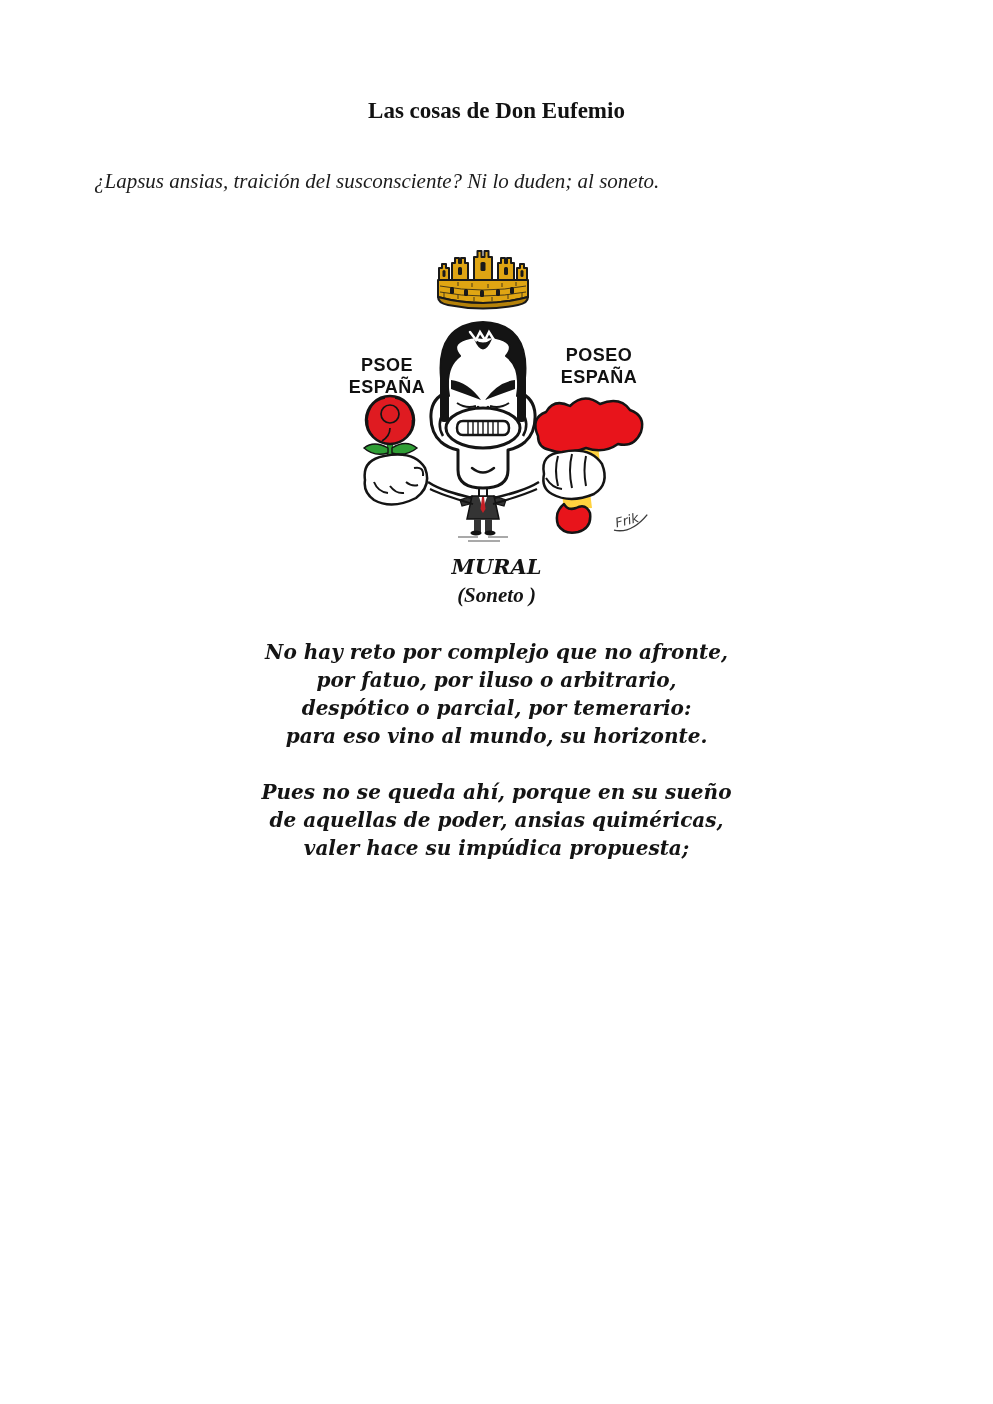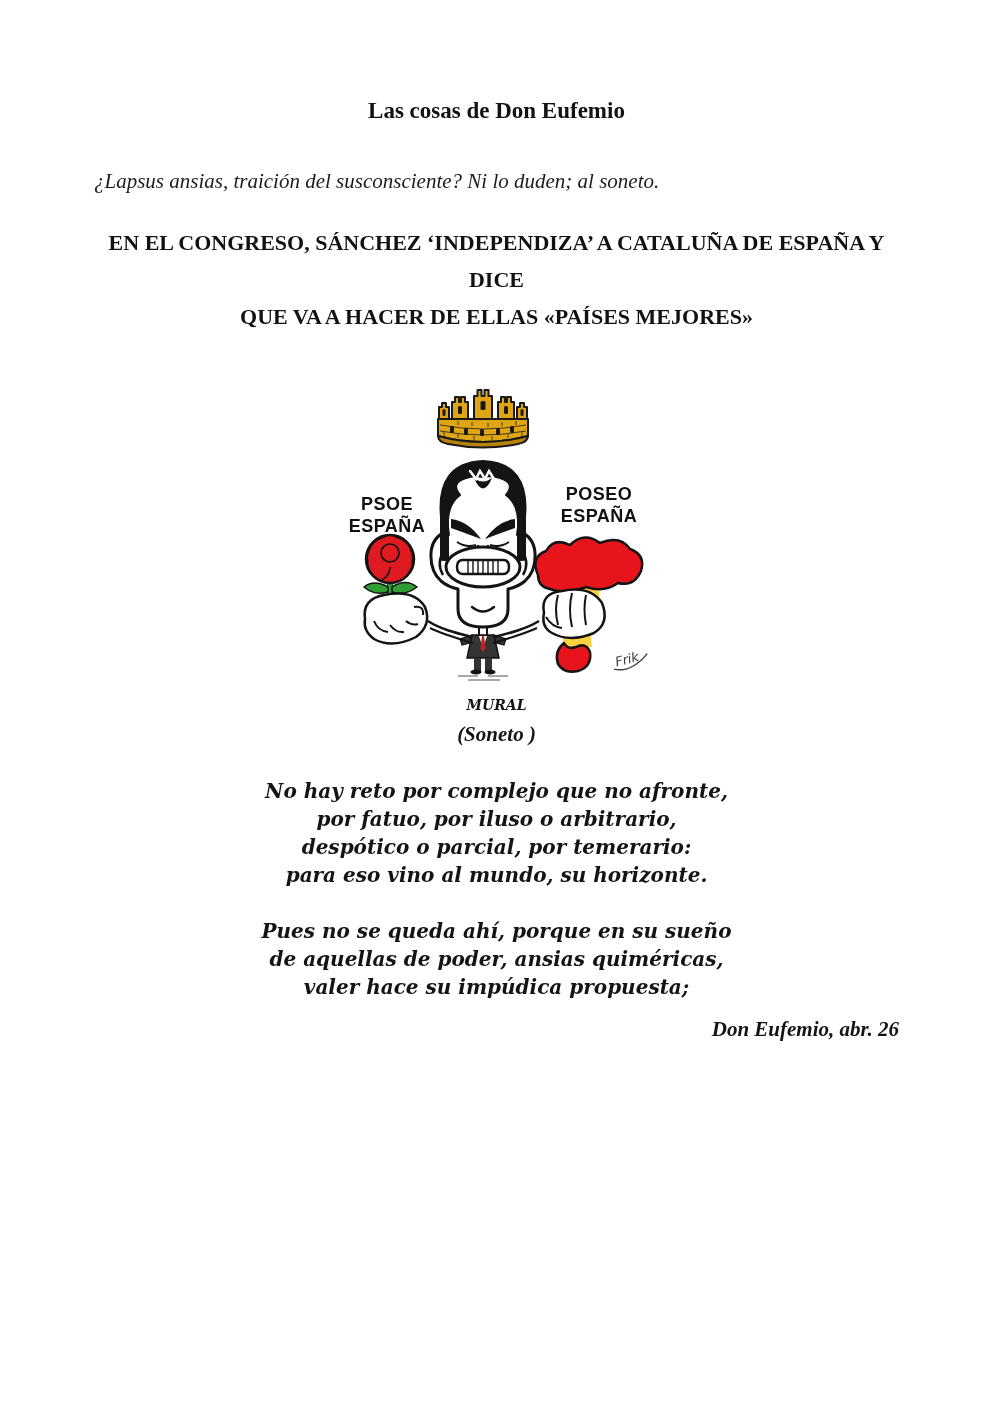--- a/index.html
+++ b/index.html
@@ -71,21 +71,21 @@
     font-size: 13px;
     fill: #3c3c3c;
   }
 
   .poem { text-align: center; }
   .poem-title {
     margin-top: 10px;
     font-family: "DejaVu Serif", serif;
     font-weight: bold;
     font-style: italic;
-    font-size: 14px;
+    font-size: 21px;
     line-height: 29px;
     color: #141414;
   }
   .poem-subtitle {
     font-family: Liberation Serif, serif;
     font-weight: bold;
     font-style: italic;
     font-size: 21px;
     line-height: 29px;
     color: #141414;
@@ -119,22 +119,20 @@
 </head>
 <body>
 
 <div class="page">
   <div class="content">
 
     <div class="doc-title">Las cosas de Don Eufemio</div>
 
     <div class="intro-line">¿Lapsus ansias, traición del susconsciente? Ni lo duden; al soneto.</div>
 
-    <div class="headline">EN EL CONGRESO, SÁNCHEZ ‘INDEPENDIZA’ A CATALUÑA DE ESPAÑA Y DICE
-QUE VA A HACER DE ELLAS «PAÍSES MEJORES»</div>
 
     <div class="cartoon">
       <svg width="330" height="300" viewBox="0 0 330 300">
 
         <g stroke="#1a1a1a" stroke-width="2" stroke-linejoin="round" fill="#dfa513">
 
           <path d="M142,40 V15 h3.5 v-6 h4 v6 h3 v-6 h4 v6 h3.5 V40 Z"></path>
           <path d="M120,40 V21 h3 v-5 h4 v5 h2 v-5 h4 v5 h3 V40 Z"></path>
           <path d="M166,40 V21 h3 v-5 h4 v5 h2 v-5 h4 v5 h3 V40 Z"></path>
           <path d="M107,40 V26 h3 v-4 h4 v4 h3 V40 Z"></path>
@@ -284,17 +282,16 @@
       <div class="poem-subtitle">(Soneto )</div>
 
       <div class="stanza">No hay reto por complejo que no afronte,
 por fatuo, por iluso o arbitrario,
 despótico o parcial, por temerario:
 para eso vino al mundo, su horizonte.</div>
       <div class="stanza">Pues no se queda ahí, porque en su sueño
 de aquellas de poder, ansias quiméricas,
 valer hace su impúdica propuesta;</div>
 
-      <div class="poem-byline">Don Eufemio, abr. 26</div>
     </div>
 
   </div>
 </div>
 
 </body></html>

